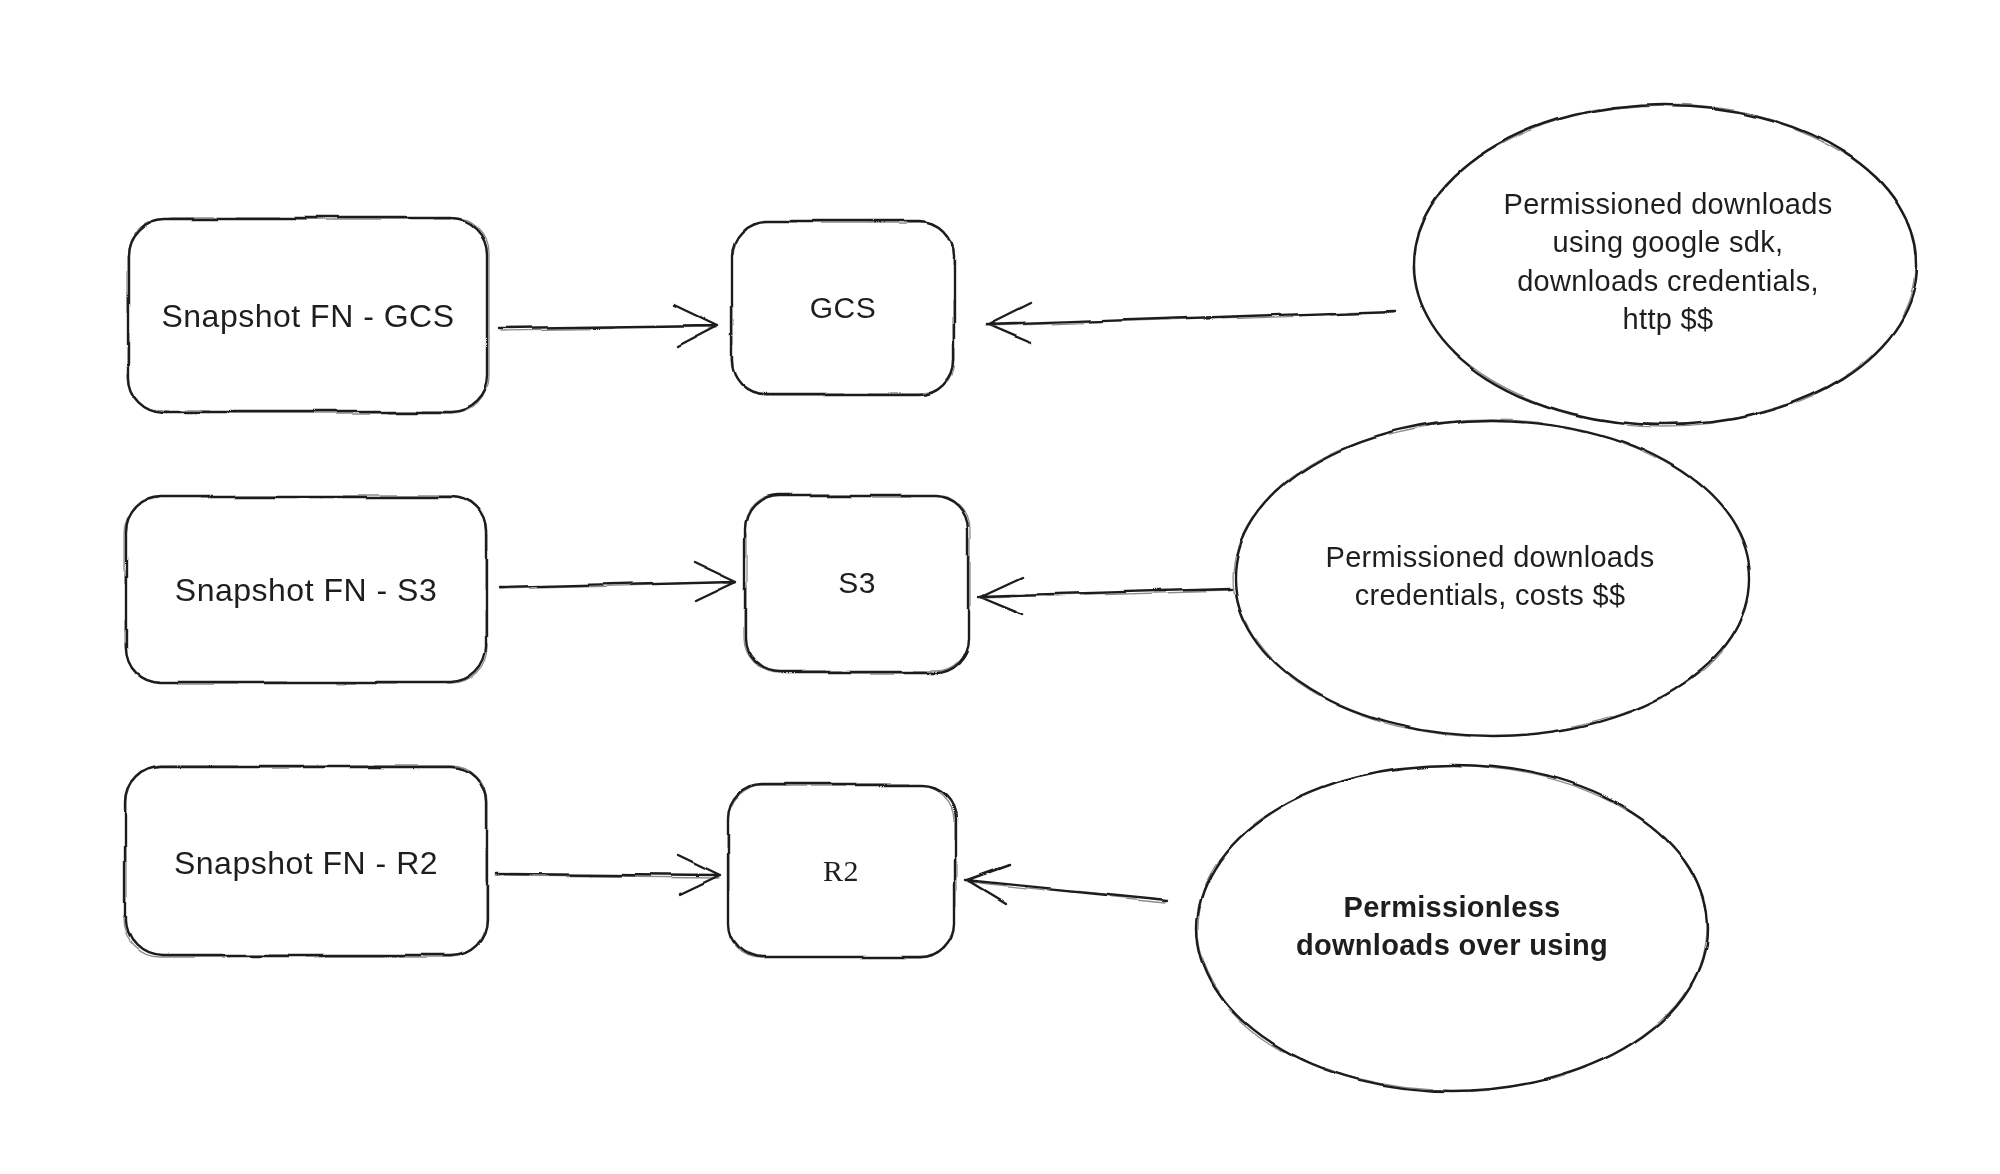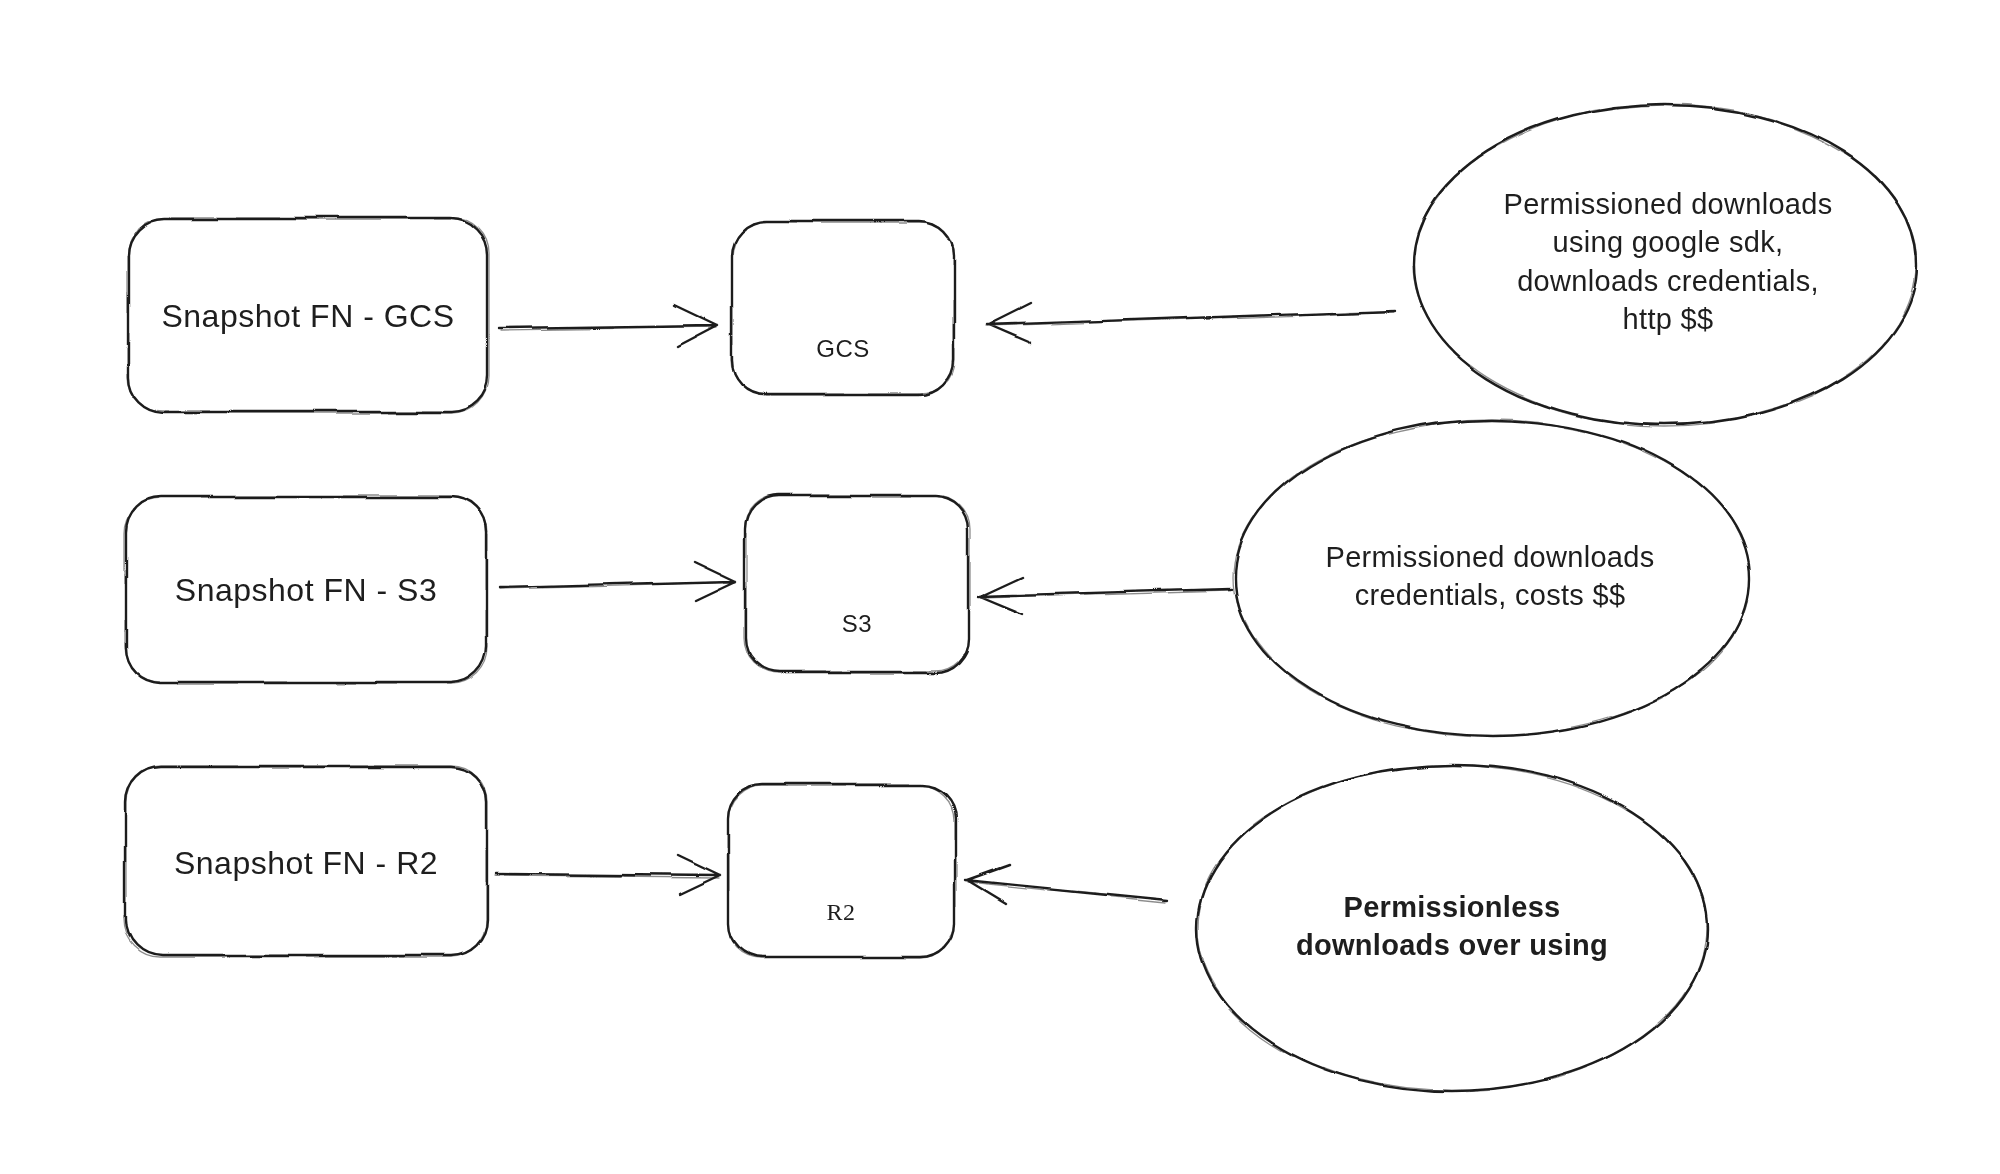--- a/index.html
+++ b/index.html
@@ -23,21 +23,21 @@
     stroke-linecap: round; stroke-linejoin: round;
     filter: url(#rb);
   }
   .label {
     position: absolute;
     transform: translate(-50%, -50%);
     white-space: nowrap;
     font-size: 32px;
     letter-spacing: 0.5px;
   }
-  .label.small { font-size: 24px; margin-top: 41px; }
+  .label.small { font-size: 30px; }
   .note {
     position: absolute;
     transform: translate(-50%, -50%);
     text-align: center;
     font-size: 29px;
     line-height: 1.32;
     letter-spacing: 0.3px;
   }
   .note span { display: block; white-space: nowrap; }
 </style>

